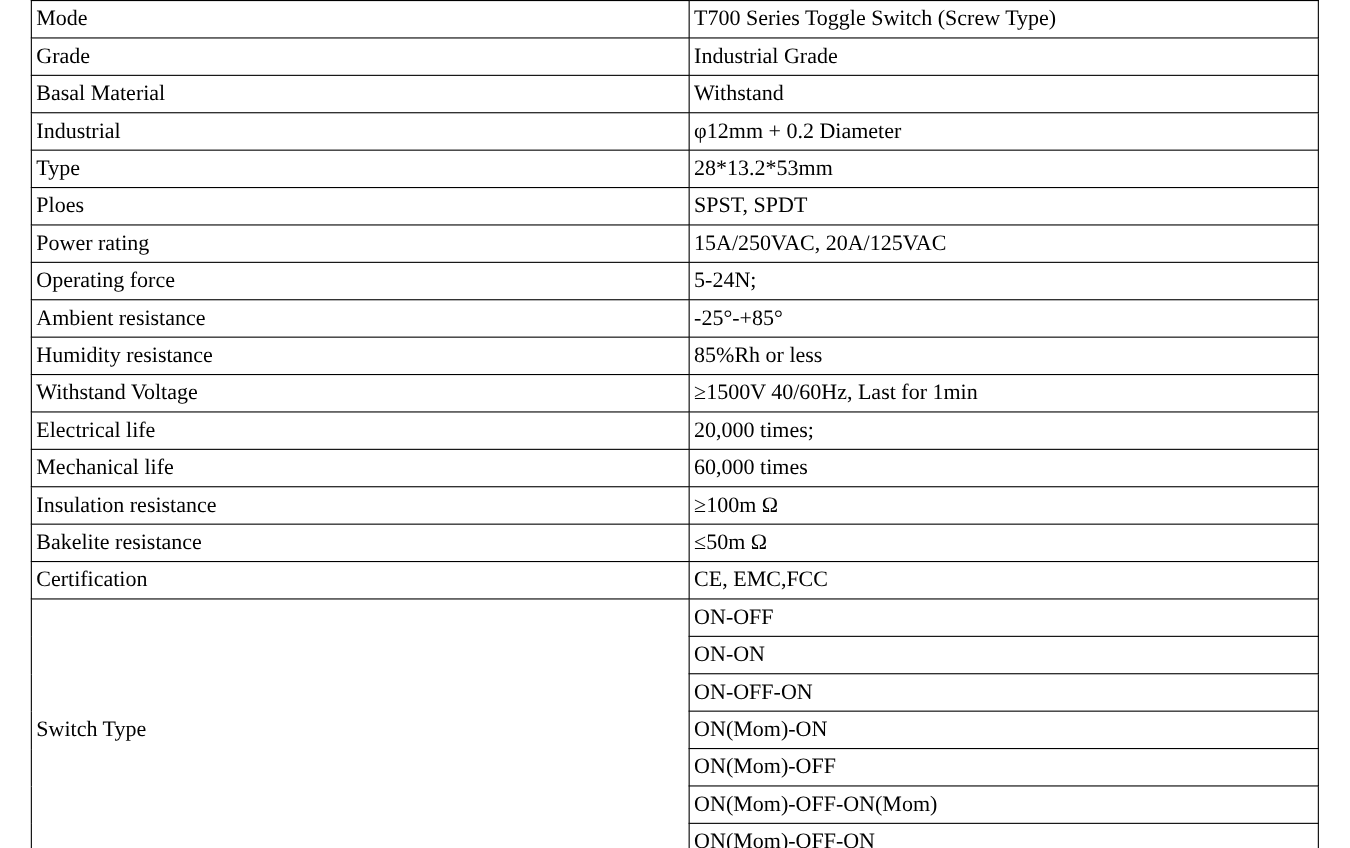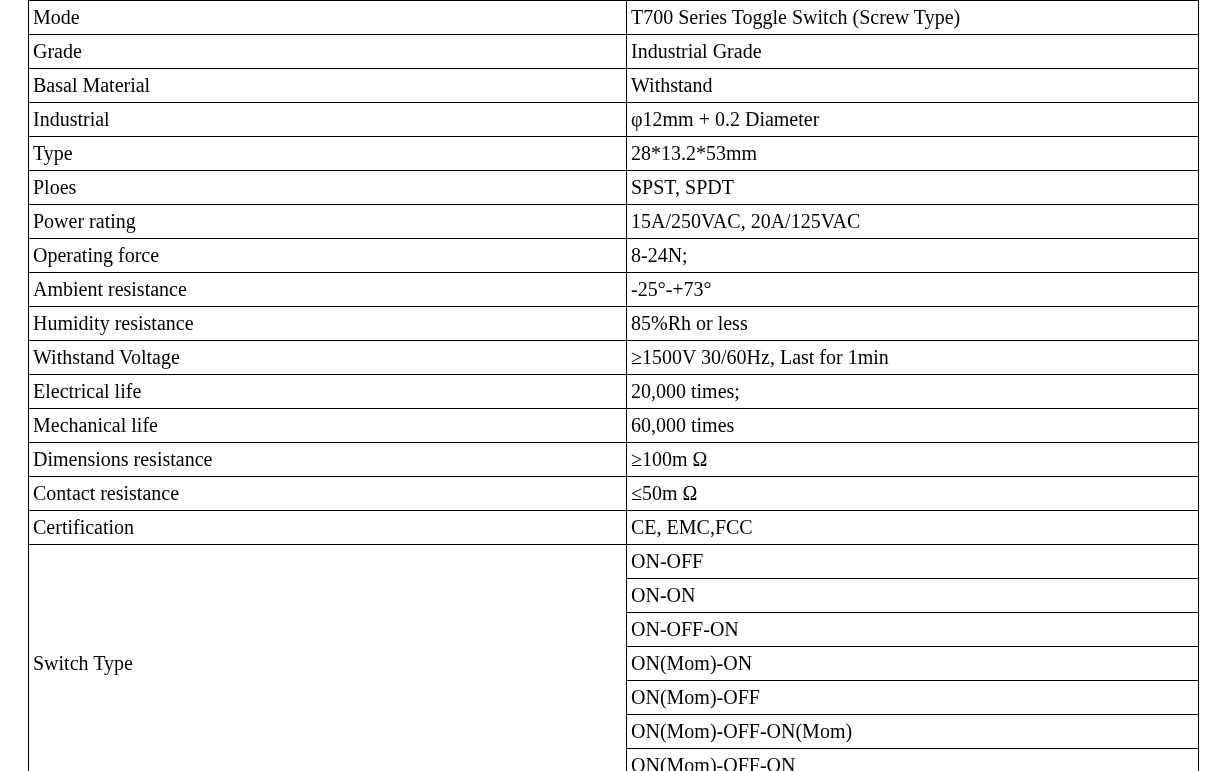--- a/index.html
+++ b/index.html
@@ -80,48 +80,48 @@
       <tr>
         <td class="label">Ploes</td>
         <td class="value">SPST, SPDT</td>
       </tr>
       <tr>
         <td class="label">Power rating</td>
         <td class="value">15A/250VAC, 20A/125VAC</td>
       </tr>
       <tr>
         <td class="label">Operating force</td>
-        <td class="value">8-24N;</td>
+        <td class="value">5-24N;</td>
       </tr>
       <tr>
         <td class="label">Ambient resistance</td>
-        <td class="value">-25°-+73°</td>
+        <td class="value">-25°-+85°</td>
       </tr>
       <tr>
         <td class="label">Humidity resistance</td>
         <td class="value">85%Rh or less</td>
       </tr>
       <tr>
         <td class="label">Withstand Voltage</td>
-        <td class="value">≥1500V 30/60Hz, Last for 1min</td>
+        <td class="value">≥1500V 40/60Hz, Last for 1min</td>
       </tr>
       <tr>
         <td class="label">Electrical life</td>
         <td class="value">20,000 times;</td>
       </tr>
       <tr>
         <td class="label">Mechanical life</td>
         <td class="value">60,000 times</td>
       </tr>
       <tr>
-        <td class="label">Dimensions resistance</td>
+        <td class="label">Insulation resistance</td>
         <td class="value">≥100m Ω</td>
       </tr>
       <tr>
-        <td class="label">Contact resistance</td>
+        <td class="label">Bakelite resistance</td>
         <td class="value">≤50m Ω</td>
       </tr>
       <tr>
         <td class="label">Certification</td>
         <td class="value">CE, EMC,FCC</td>
       </tr>
 
       <tr>
         <td class="switch-label" rowspan="7">Switch Type</td>
         <td class="value">ON-OFF</td>

